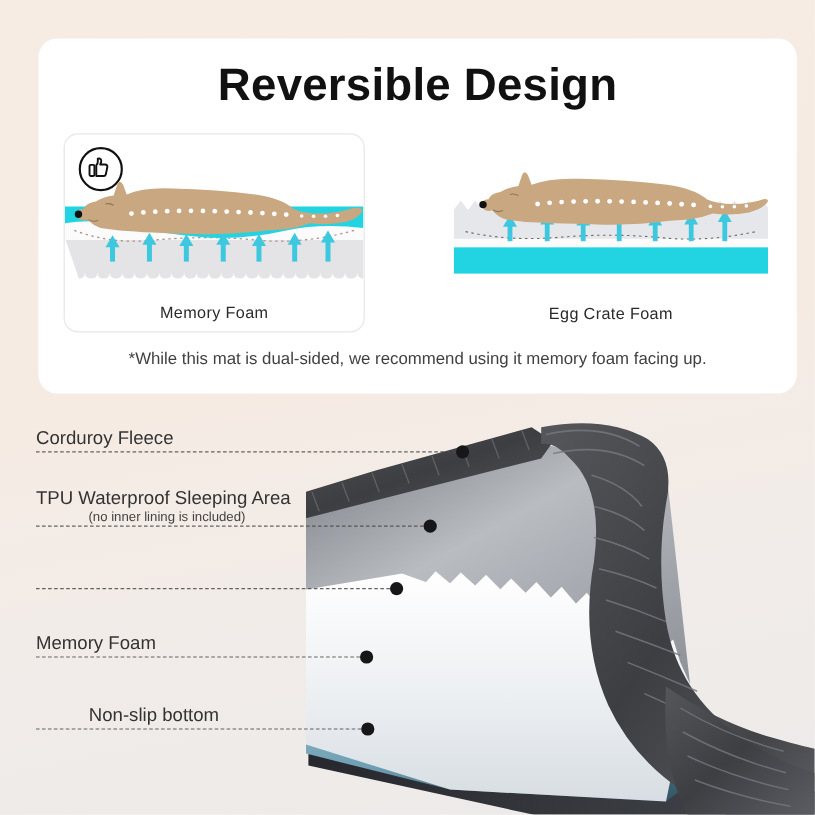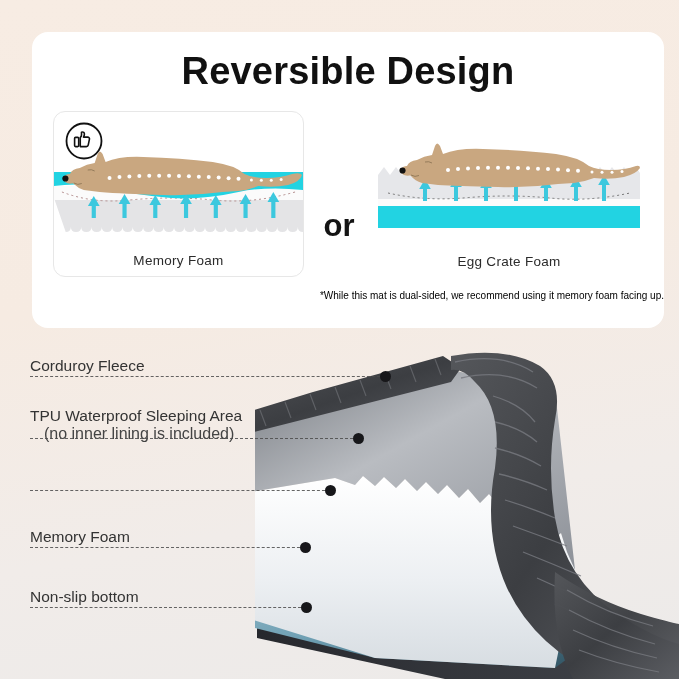--- a/index.html
+++ b/index.html
@@ -32,32 +32,32 @@
   .scene{ position:absolute; left:0; top:0; width:100%; height:132px; overflow:hidden; }
   .scene svg{ display:block; width:100%; height:100%; }
 
   #or-text{
     position:absolute; left:281px; top:176px; width:52px;
     text-align:center; font-size:31px; font-weight:700; color:#141414;
   }
 
   #rev-note{
     position:absolute; left:0; top:258px; width:100%;
-    text-align:right; font-size:10px; color:#000000;
+    text-align:center; font-size:14px; color:#404040;
   }
 
   
   #thumb-badge{ position:absolute; left:10px; top:9px; width:40px; height:40px; }
 
   
   #layers{ position:absolute; left:0; top:338px; width:625px; height:341px; }
 
   .layer-row{ position:absolute; left:30px; }
   .layer-label{ font-size:15.5px; color:#333; white-space:nowrap; line-height:1.25; }
-  .layer-sub{ font-size:16px; color:#444; padding-left:6px; }
+  .layer-sub{ font-size:11px; color:#444; padding-left:6px; }
   .leader{
     position:absolute; height:0;
     border-top:1.6px dashed #4b4b4b; opacity:.85;
   }
   .leader-dot{
     position:absolute; width:11px; height:11px; border-radius:50%;
     background:#17171a;
   }
 
   #product-photo{ position:absolute; left:255px; top:0; width:424px; height:341px; }
@@ -161,21 +161,20 @@
             <circle cx="219" cy="68.2" r="1.5"></circle>
               <circle cx="229" cy="67.6" r="1.5"></circle>
           </g>
         </g>
       </svg>
     </div>
 
     <div class="panel-caption">Memory Foam</div>
   </div>
 
-  <div id="or-text">or</div>
 
   <div class="panel" id="panel-right">
     <div class="scene">
       <svg viewBox="0 0 262 132" preserveAspectRatio="none">
 
         <rect x="0" y="95" width="262" height="22" fill="#22d3e2"></rect>
         <rect x="0" y="86" width="262" height="9" fill="#fbfbfb"></rect>
 
         <path d="M0 64 L6 56 L12 64 L18 56 L24 64 L30 56 L36 64 L42 57 L48 65 L54 58 L60 66
                  L66 59 L72 67 L78 60 L84 68 L90 61 L96 69 L102 62 L108 69 L114 62 L120 69
@@ -361,19 +360,19 @@
 
   <div class="leader" style="left:30px; top:152px; width:300px;"></div>
   <div class="leader-dot" style="left:325px; top:147px;"></div>
 
   <div class="layer-row" style="top:189px;">
     <div class="layer-label">Memory Foam</div>
   </div>
   <div class="leader" style="left:30px; top:209px; width:275px;"></div>
   <div class="leader-dot" style="left:300px; top:204px;"></div>
 
-  <div class="layer-row" style="top:249px;">
+  <div class="layer-row" style="top:249px;margin-left:44px;">
     <div class="layer-label">Non-slip bottom</div>
   </div>
   <div class="leader" style="left:30px; top:269px; width:276px;"></div>
   <div class="leader-dot" style="left:301px; top:264px;"></div>
 
 </div>
 
 </body></html>

